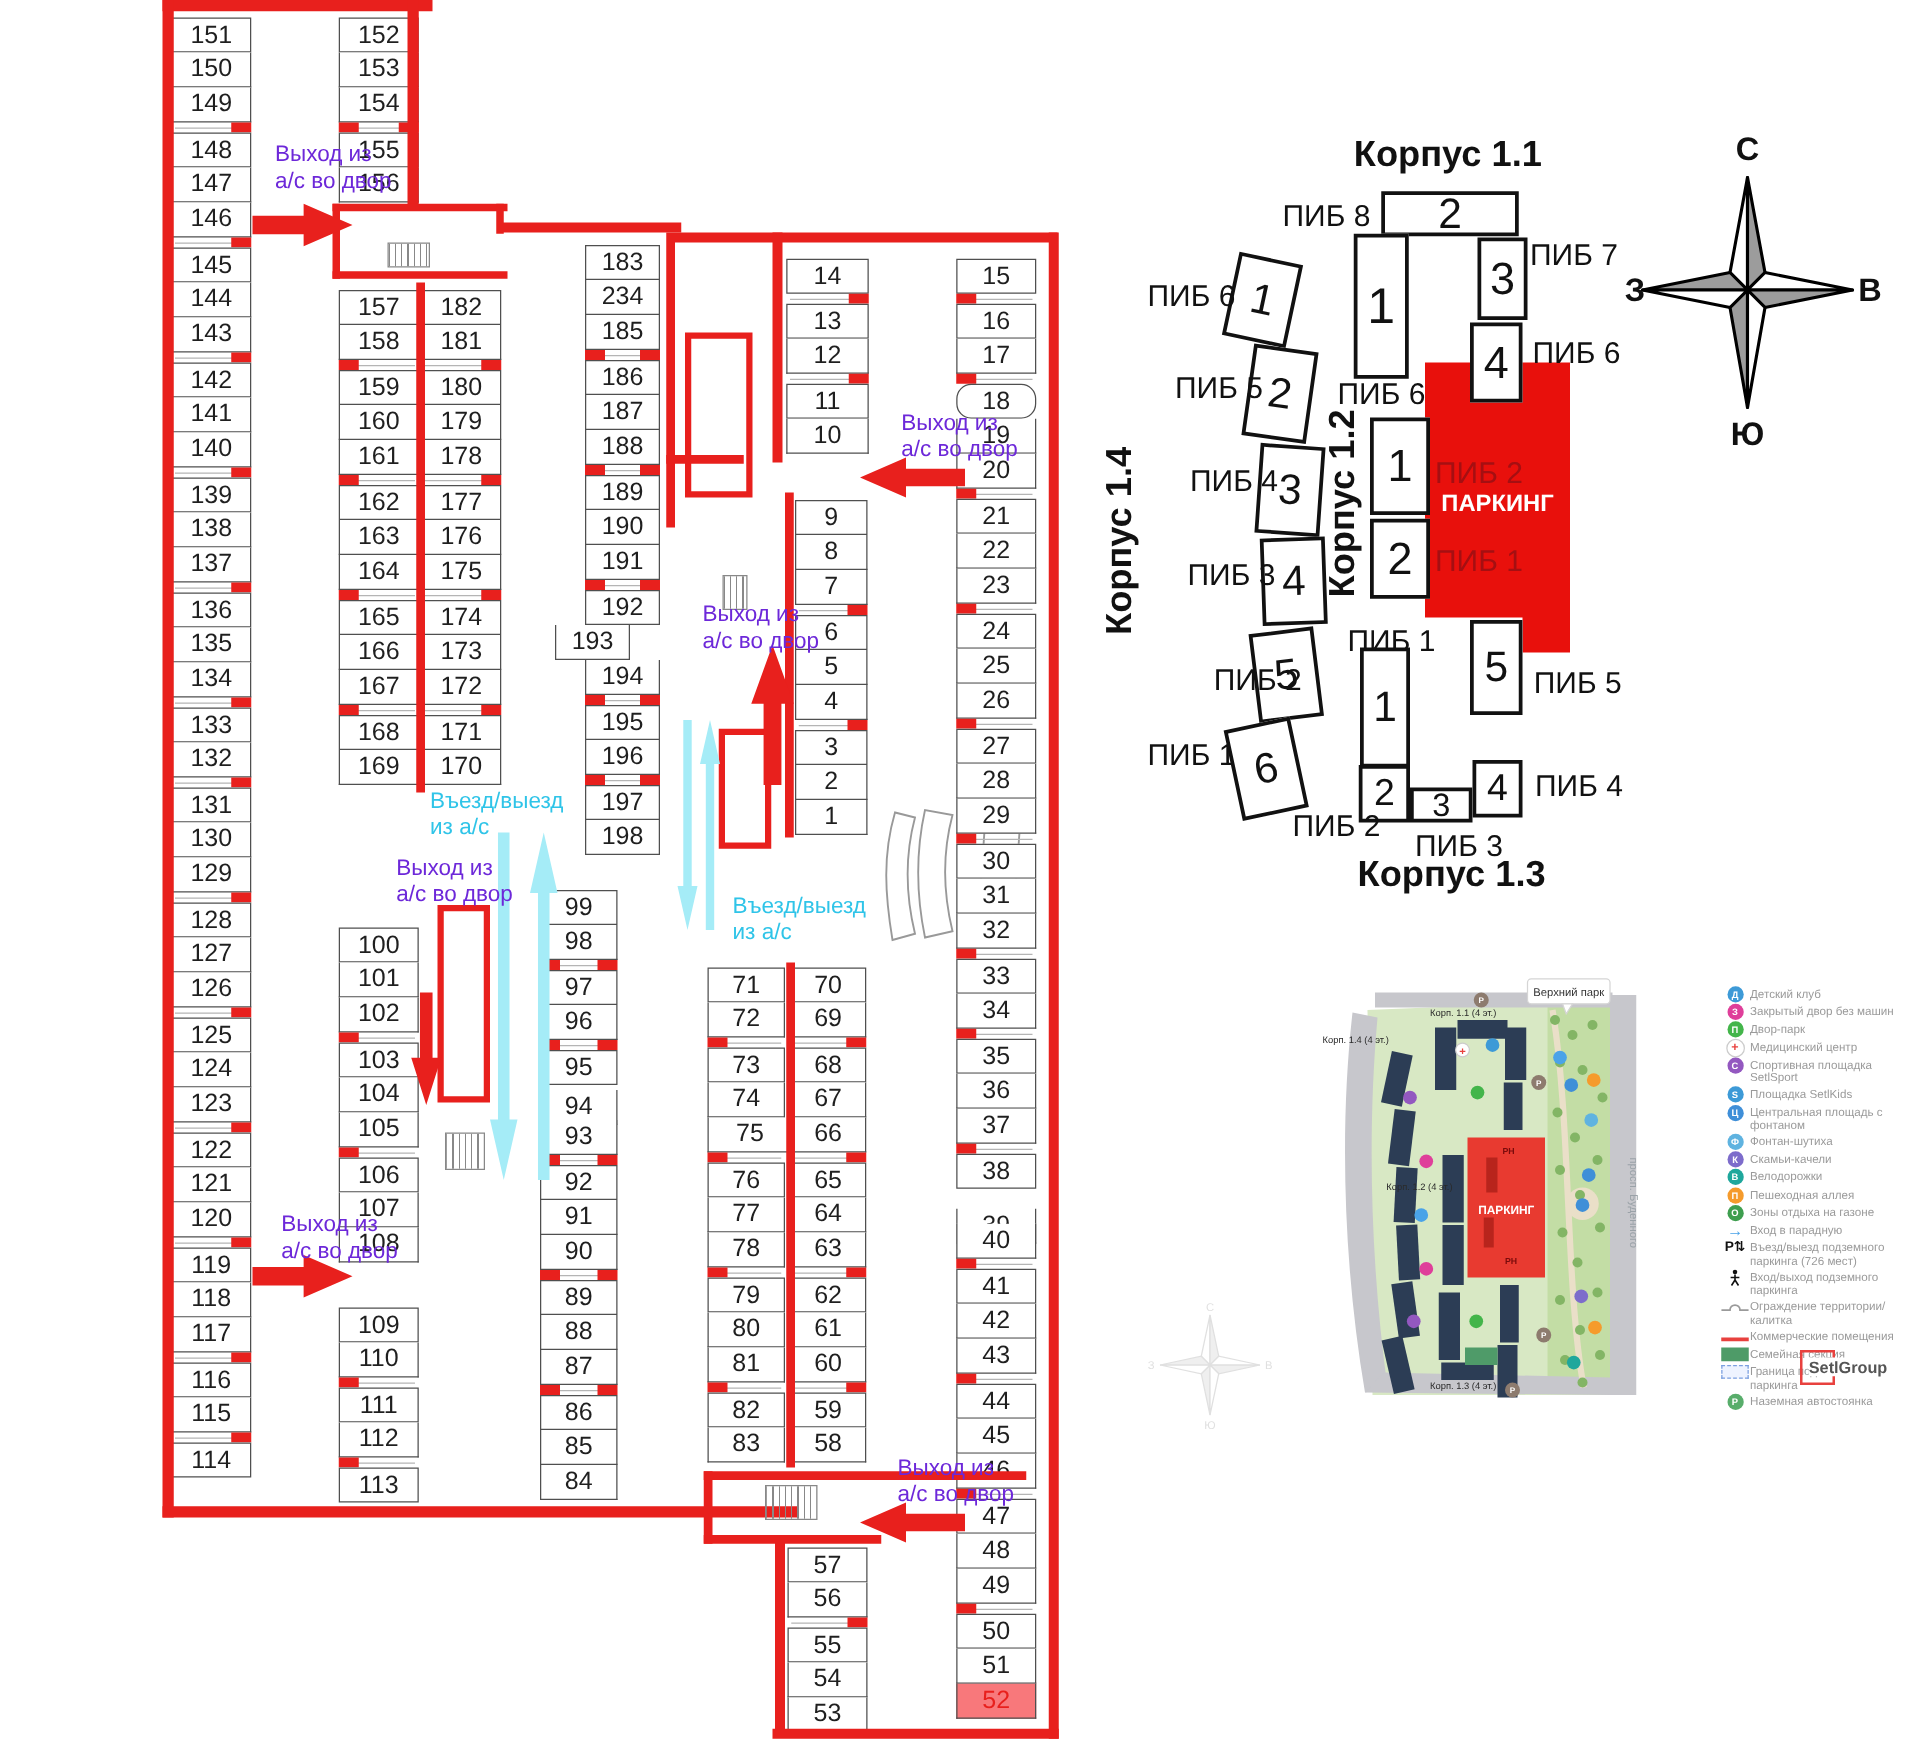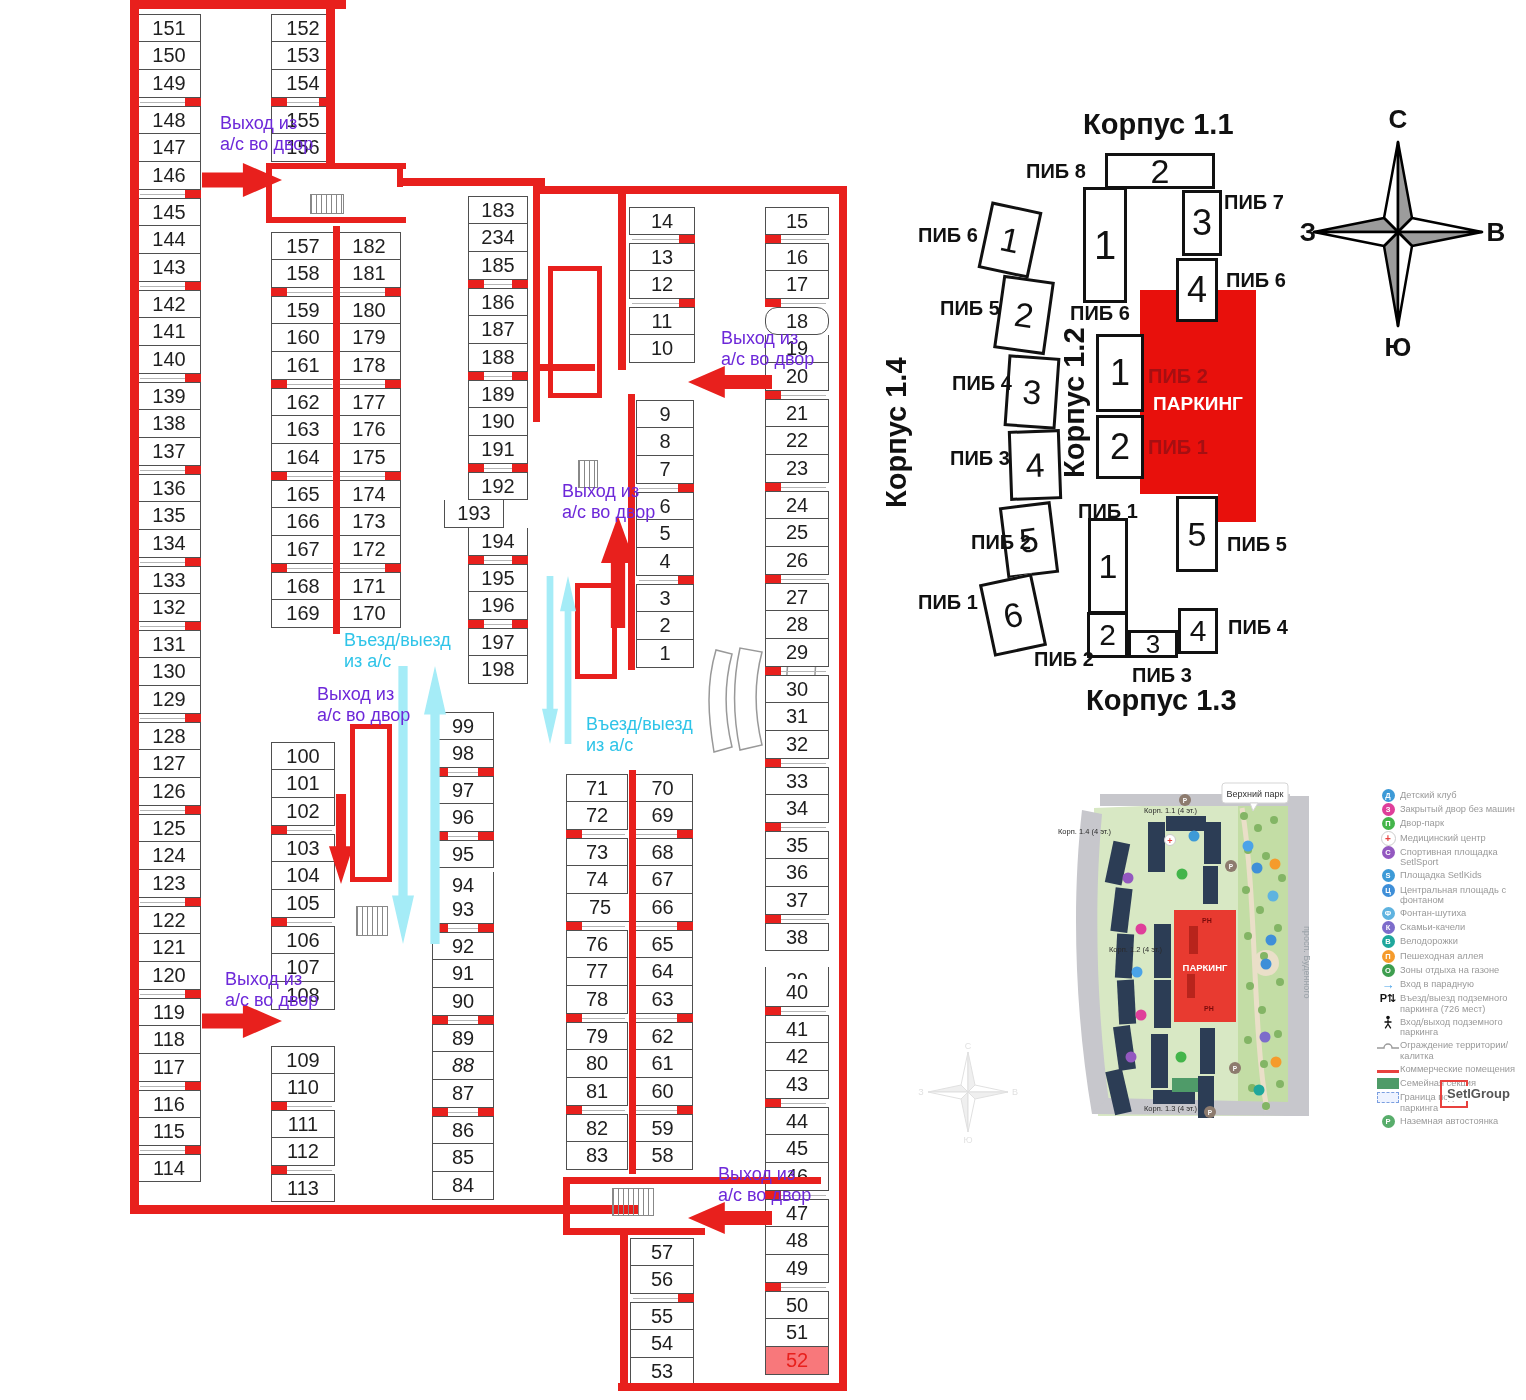--- a/index.html
+++ b/index.html
@@ -14,21 +14,21 @@
   .room{position:absolute;border:5px solid #e8201d;box-sizing:border-box;}
   .tick{position:absolute;background:#e8201d;}
   .gapline{position:absolute;height:1px;background:#b5b5b5;}
   .stairs{position:absolute;border:1px solid #888;box-sizing:border-box;
           background:repeating-linear-gradient(90deg,#888 0 1px,transparent 1px 5px);}
   .red-label{position:absolute;color:#6d28d9;font-size:18px;line-height:1.18;white-space:pre-line;margin-left:24px;}
   .cyan-label{position:absolute;color:#2fc4e8;font-size:18px;line-height:1.18;white-space:pre-line;}
   
   .bbox{position:absolute;background:#fff;border:3px solid #111;box-sizing:border-box;
         display:flex;align-items:center;justify-content:center;color:#111;}
-  .blabel{position:absolute;font-weight:bold;font-size:20px;color:#111;white-space:nowrap;}
+  .blabel{position:absolute;font-weight:normal;font-size:24px;color:#111;white-space:nowrap;}
   .blabel.red{color:#a50f12;}
   .btitle{position:absolute;font-weight:bold;font-size:29px;color:#111;white-space:nowrap;}
   .vert{transform:rotate(-90deg);transform-origin:left top;}
   #parking-label{position:absolute;color:#fff;font-weight:bold;font-size:19px;text-align:center;}
   
   #brand{position:absolute;left:918px;top:790px;width:124px;text-align:center;color:#8f8f8f;}
   #brand .l1{font-size:13px;font-weight:bold;letter-spacing:3px;}
   #brand .sub{font-size:8.5px;color:#a3a3a3;margin-top:2px;}
   #legend{position:absolute;left:1376px;top:789px;width:152px;}
   .lrow{display:flex;align-items:flex-start;margin-bottom:1.2px;min-height:13px;}
@@ -235,21 +235,21 @@
       <div class="gapline" style="left: 435px; top: 927.5px; width: 56px;"></div>
       <div class="tick" style="left: 432px; top: 924px; width: 16px; height: 8px;"></div>
       <div class="tick" style="left: 478px; top: 924px; width: 16px; height: 8px;"></div>
       <div class="stall" style="left: 432px; top: 932px; width: 62px; height: 28px;">92</div>
       <div class="stall" style="left: 432px; top: 960px; width: 62px; height: 28px; border-top-width: 0px;">91</div>
       <div class="stall" style="left: 432px; top: 988px; width: 62px; height: 28px; border-top-width: 0px;">90</div>
       <div class="gapline" style="left: 435px; top: 1019.5px; width: 56px;"></div>
       <div class="tick" style="left: 432px; top: 1016px; width: 16px; height: 8px;"></div>
       <div class="tick" style="left: 478px; top: 1016px; width: 16px; height: 8px;"></div>
       <div class="stall" style="left: 432px; top: 1024px; width: 62px; height: 28px;">89</div>
-      <div class="stall" style="left: 432px; top: 1052px; width: 62px; height: 28px; border-top-width: 0px; font-style: italic;">88</div>
+      <div class="stall" style="left: 432px; top: 1052px; width: 62px; height: 28px; border-top-width: 0px;">88</div>
       <div class="stall" style="left: 432px; top: 1080px; width: 62px; height: 28px; border-top-width: 0px;">87</div>
       <div class="gapline" style="left: 435px; top: 1111.5px; width: 56px;"></div>
       <div class="tick" style="left: 432px; top: 1108px; width: 16px; height: 8px;"></div>
       <div class="tick" style="left: 478px; top: 1108px; width: 16px; height: 8px;"></div>
       <div class="stall" style="left: 432px; top: 1116px; width: 62px; height: 28px;">86</div>
       <div class="stall" style="left: 432px; top: 1144px; width: 62px; height: 28px; border-top-width: 0px;">85</div>
       <div class="stall" style="left: 432px; top: 1172px; width: 62px; height: 28px; border-top-width: 0px;">84</div>
       <div class="stall" style="left: 629px; top: 207px; width: 66px; height: 28px;">14</div>
       <div class="gapline" style="left: 632px; top: 238.5px; width: 60px;"></div>
       <div class="tick" style="left: 679px; top: 235px; width: 16px; height: 8px;"></div>

